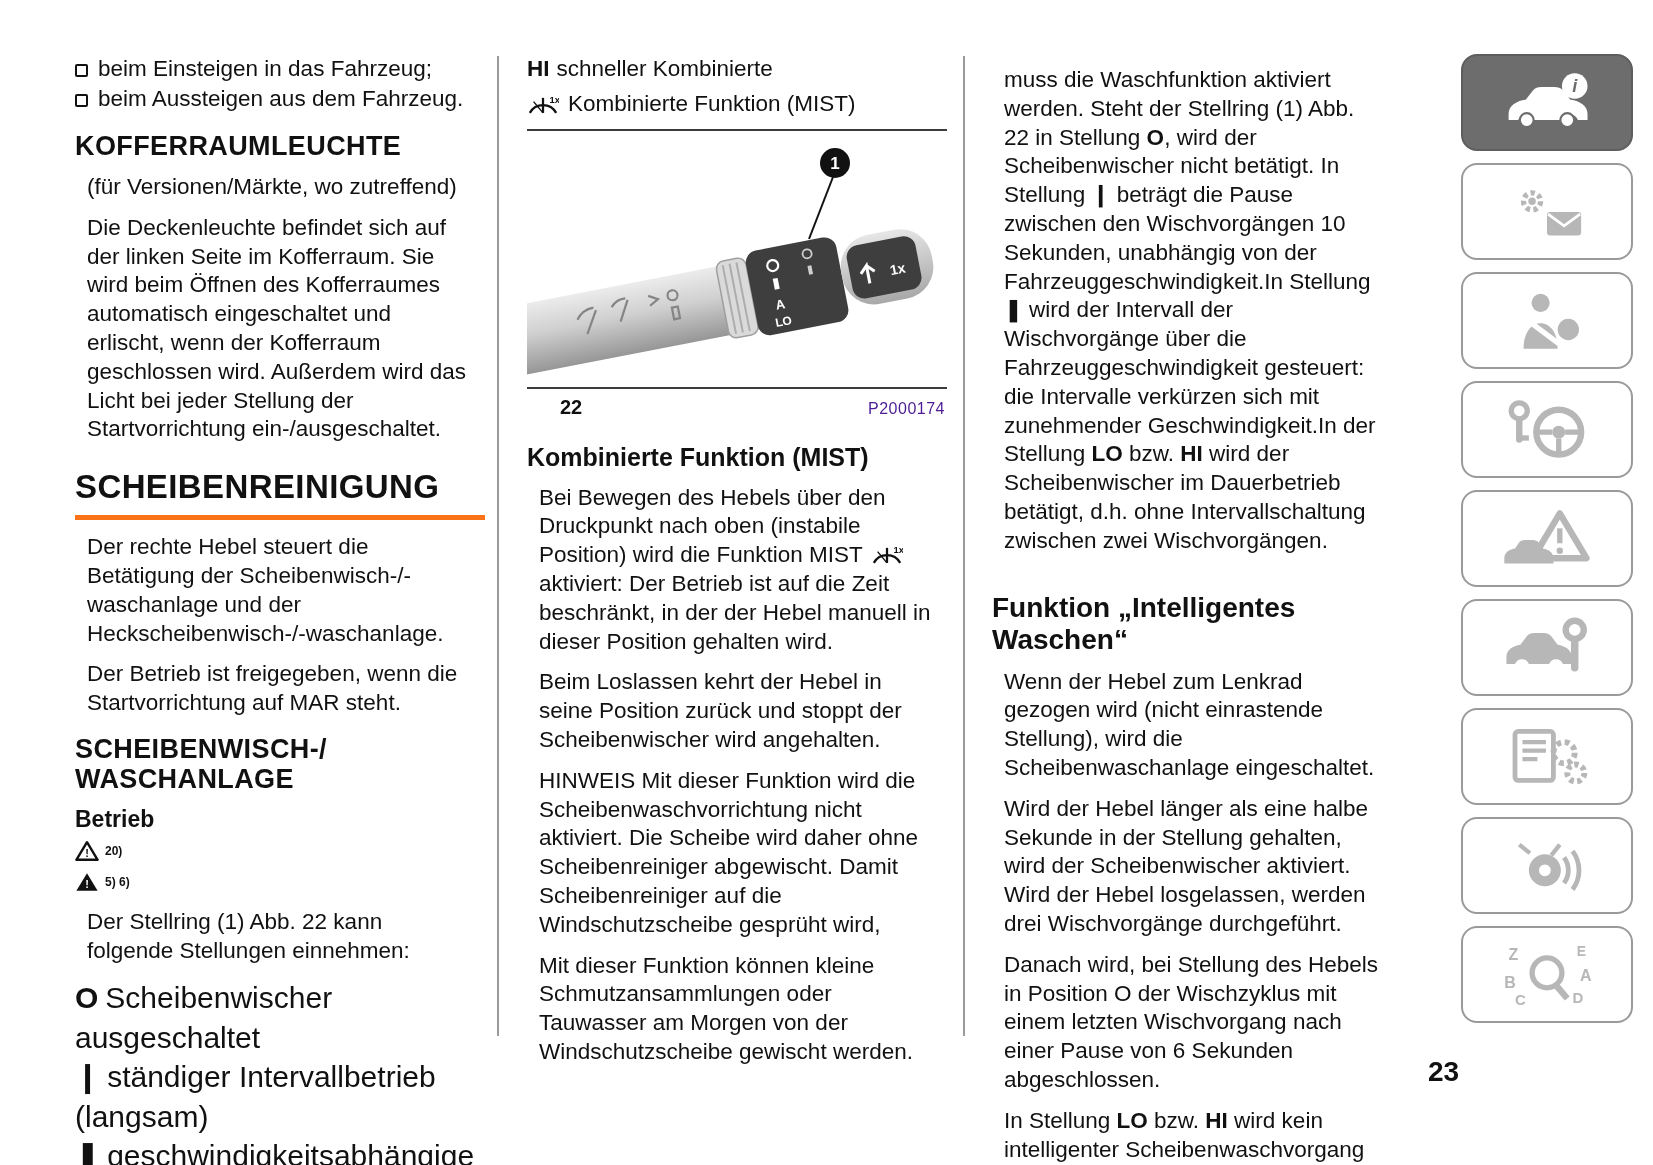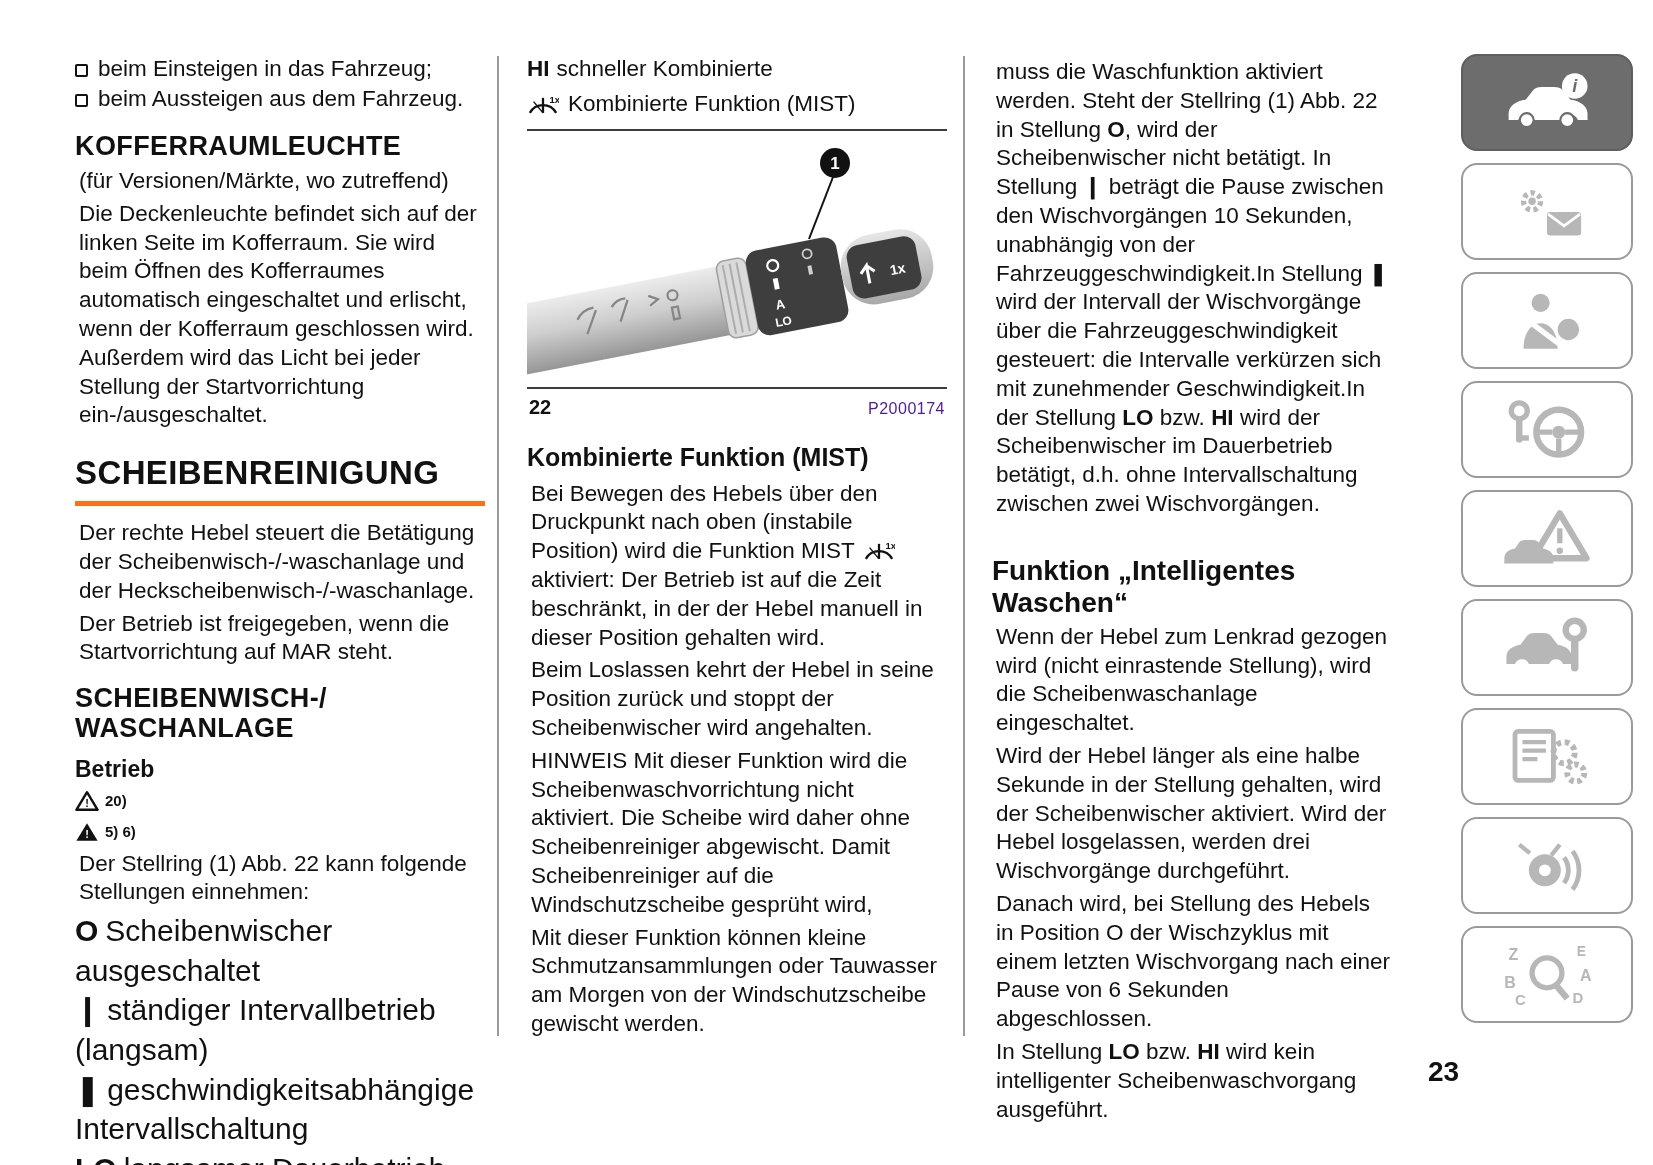--- a/index.html
+++ b/index.html
@@ -10,21 +10,21 @@
   .col { position:absolute; top:54px; }
   #col1 { left:75px;  width:410px; }
   #col2 { left:527px; width:420px; }
   #col3 { left:992px; width:402px; }
 
   .vrule { position:absolute; top:56px; height:980px; width:2px; background:#9a9a9a; }
   #vrule1 { left:497px; }
   #vrule2 { left:963px; }
 
   .body { font-size:22.5px; line-height:1.28; }
-  p.body { margin:4px; }
+  p.body { margin:12px; }
   .gap-top { margin-top:30px; }
 
   .h-caps { font-size:27px; font-weight:700; letter-spacing:.4px; margin:16px 0 6px; line-height:1.12; }
   .h-big  { font-size:33px; font-weight:700; letter-spacing:.4px; border-bottom:5px solid #f97316;
             padding-bottom:9px; margin:24px 0 13px; }
   .h-sub  { font-size:23px; font-weight:700; margin:12px 0 4px; }
   .h-med  { font-size:25px; font-weight:700; margin:24px 0 8px; }
   .h-med.smart { margin-top:36px; margin-bottom:4px; font-size:28px; }
 
   .bold { font-weight:700; }
@@ -33,31 +33,31 @@
 
   .bullet { display:flex; align-items:baseline; font-size:22.5px; line-height:1.35; }
   .checkbox { width:13px; height:13px; border:2.5px solid #111; border-radius:2px;
               margin-right:10px; flex:0 0 auto; transform:translateY(1px); }
 
   .pos-row { font-size:30px; line-height:1.32; }
   .pos-sym { font-weight:700; margin-right:7px; }
 
   .warn-row { display:flex; align-items:center; gap:6px; margin:3px 0; height:28px; }
   .warn-icon { width:24px; height:22px; }
-  .warn-ref { font-size:15px; font-weight:700; }
+  .warn-ref { font-size:12px; font-weight:700; }
 
   .hi-row { font-size:22.5px; }
   .mist-row { display:flex; align-items:center; gap:9px; margin-top:7px; font-size:22.5px; padding-bottom:10px; }
   .mini-icon { width:32px; height:25px; flex:0 0 auto; }
   .mini-icon.inline { display:inline-block; vertical-align:-4px; margin:0 2px; }
 
   .figure { margin-top:2px; }
   .fig-rule { border-top:2px solid #3c3c3c; }
   .fig-art { display:block; width:100%; height:256px; background:#fff; }
-  .fig-caption { display:flex; justify-content:space-between; align-items:baseline; padding:7px 2px 0; }
+  .fig-caption { display:flex; justify-content:space-between; align-items:baseline; padding:7px 2px 0;margin-left:31px; }
   .fig-num { font-weight:700; font-size:20px; }
   .fig-code { font-size:16px; color:#4c1d95; letter-spacing:.5px; }
 
   .sidebar { position:absolute; left:1461px; top:54px; width:172px; }
   .tab { width:172px; height:97px; border:2.5px solid #9a9a9a; border-radius:16px; background:#fff;
          margin-bottom:12px; display:flex; align-items:center; justify-content:center; cursor:pointer; }
   .tab.active { background:#6d6d6d; border-color:#5e5e5e; }
   .tab-icon { width:96px; height:64px; }
 
   .page-num { position:absolute; left:1428px; top:1056px; font-size:28px; font-weight:700; }

